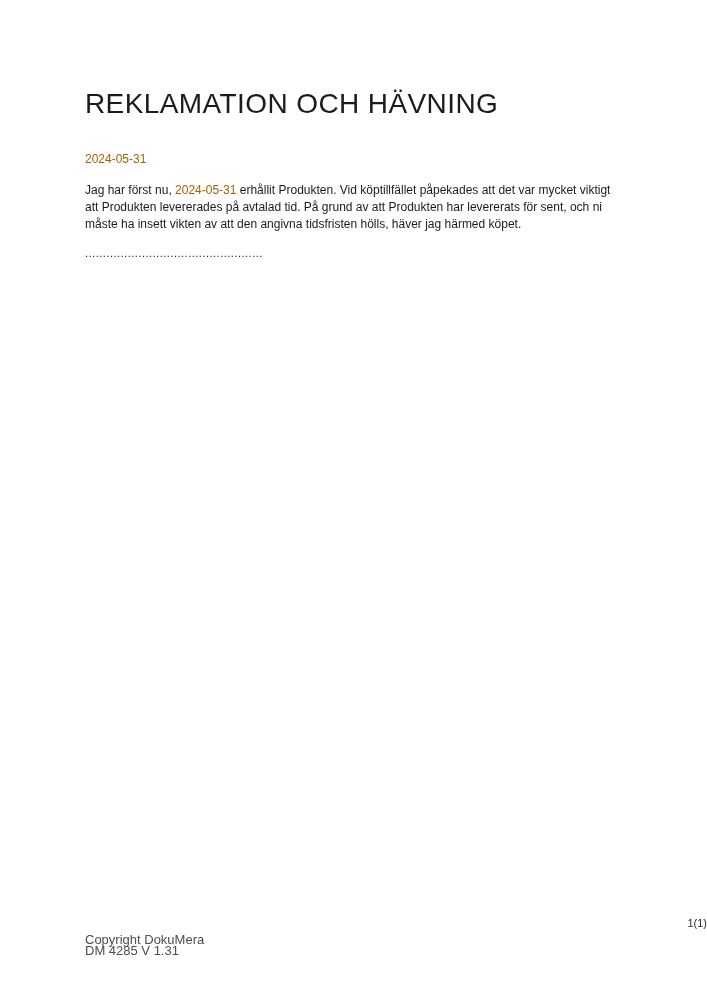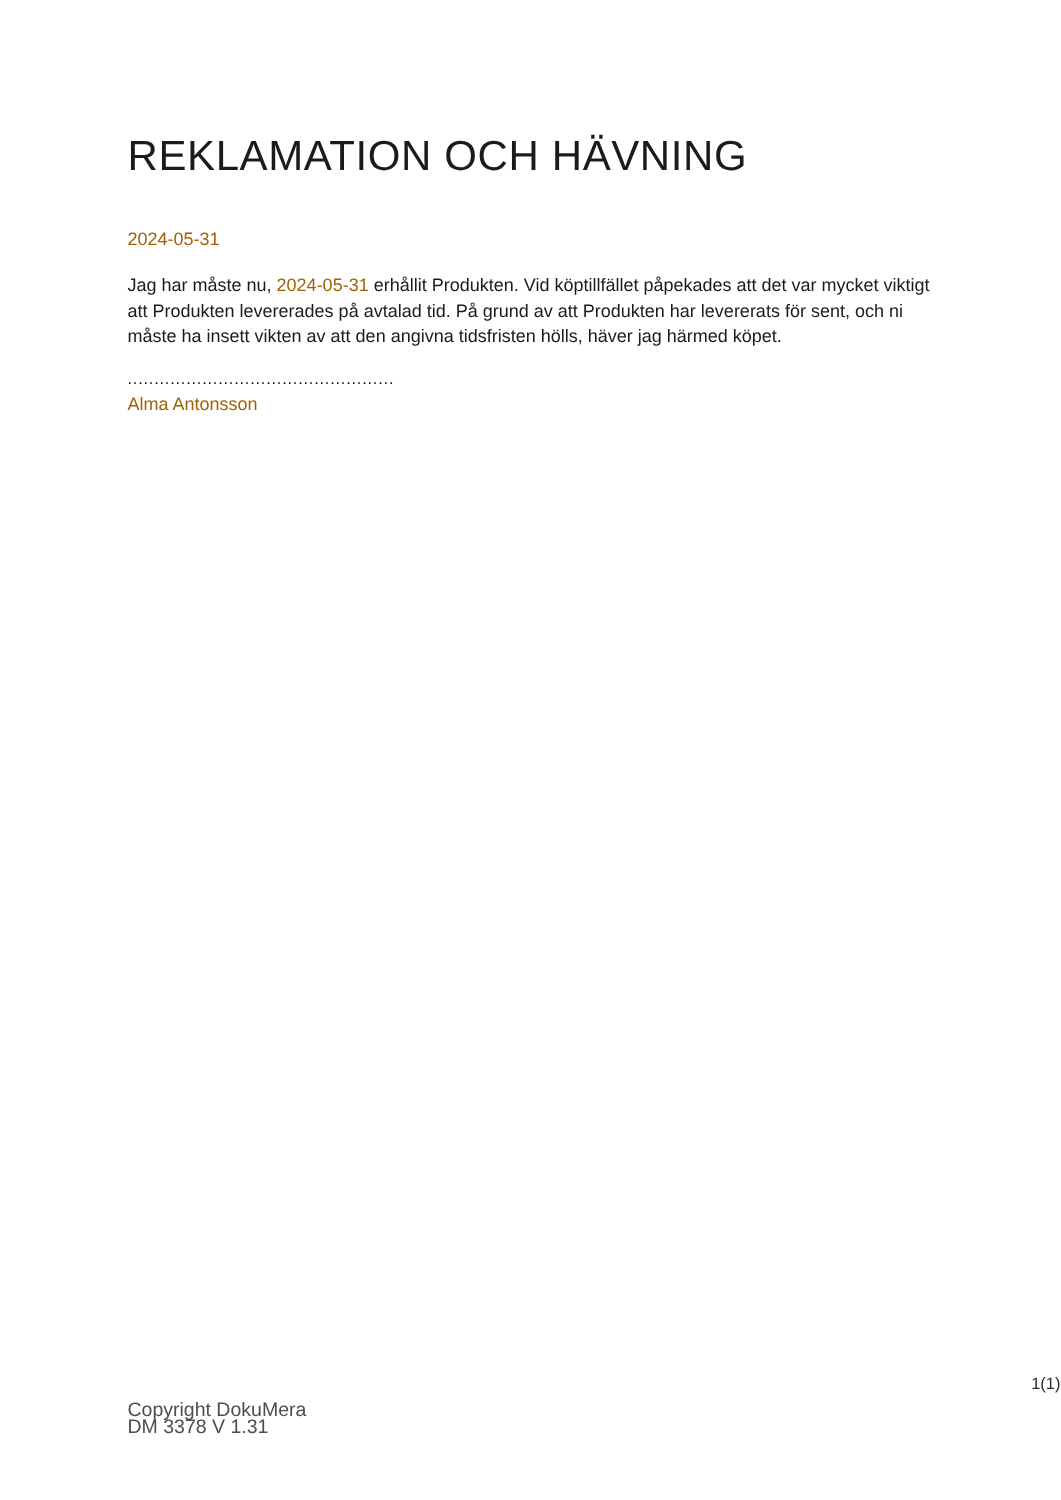--- a/index.html
+++ b/index.html
@@ -69,30 +69,29 @@
 
   <div class="content">
 
     <h1 class="doc-title">REKLAMATION OCH HÄVNING</h1>
 
     <div class="body-text">
 
       <p class="date-line red">2024-05-31</p>
 
 
-      <p class="para"><span>Jag har måste nu, </span><span class="red">2024-05-31</span><span> erhållit Produkten. Vid köptillfället påpekades att det var mycket viktigt att Produkten levererades på avtalad tid. På grund av att Produkten har levererats för sent, och ni måste ha insett vikten av att den angivna tidsfristen hölls, häver jag härmed köpet.</span></p>
+      <p class="para"><span>Jag har först nu, </span><span class="red">2024-05-31</span><span> erhållit Produkten. Vid köptillfället påpekades att det var mycket viktigt att Produkten levererades på avtalad tid. På grund av att Produkten har levererats för sent, och ni måste ha insett vikten av att den angivna tidsfristen hölls, häver jag härmed köpet.</span></p>
 
 
       <p class="signature-line">..................................................</p>
 
-      <p class="signatory red">Alma Antonsson</p>
 
     </div>
   </div>
 
   <div class="footer-pagenum">1(1)</div>
 
   <div class="footer-copy">
     <div>Copyright DokuMera</div>
-    <div>DM 3378 V 1.31</div>
+    <div>DM 4285 V 1.31</div>
   </div>
 
 </div>
 
 </body></html>

